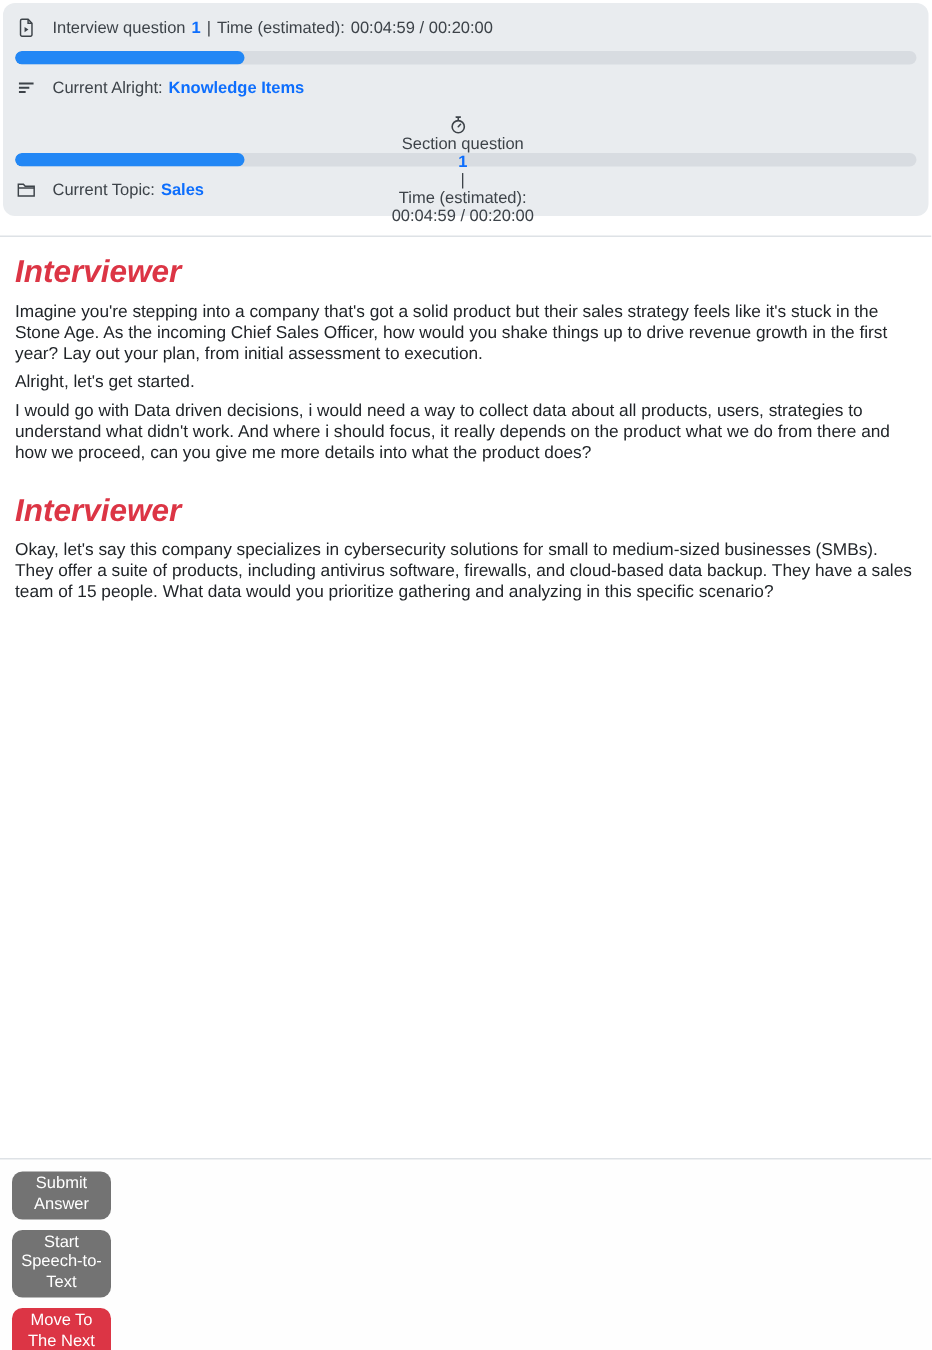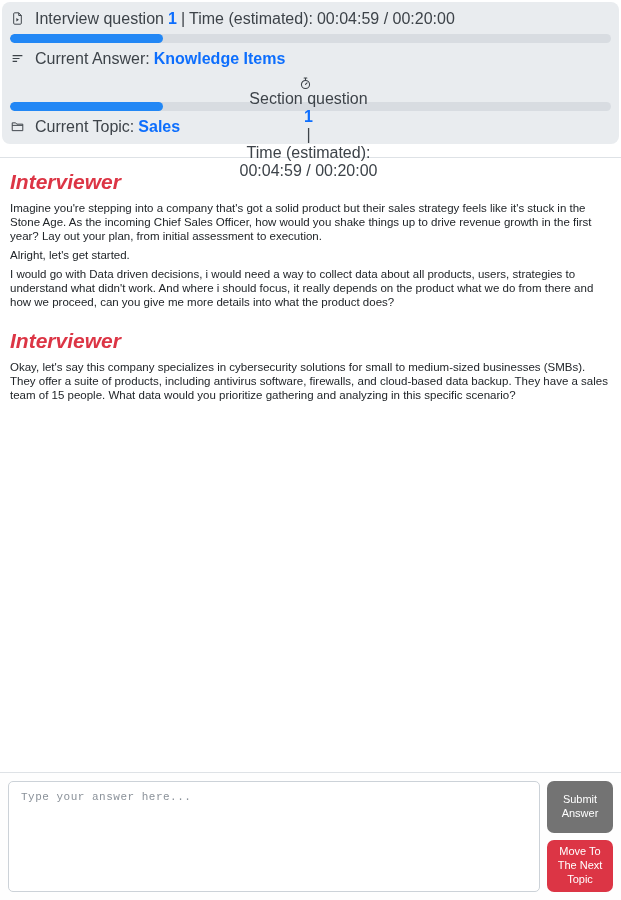--- a/index.html
+++ b/index.html
@@ -6,21 +6,21 @@
   body{
     width:621px;height:900px;overflow:hidden;position:relative;
     background:#ffffff;color:#212529;
     font-family:"Liberation Sans","DejaVu Sans",sans-serif;
   }
   
   .header-card{
     margin:2px 2px 0 2px;background:#e9ecef;border-radius:8px;
     padding:6px 8px 7px 8px;box-sizing:border-box;
   }
-  .hrow{display:flex;align-items:center;height:21px;font-size:16px;color:#3d4349;text-align:center;}
+  .hrow{display:flex;align-items:center;height:21px;font-size:11px;color:#3d4349;text-align:center;}
   .hrow .icon{width:14px;height:14px;margin-right:11px;flex:none;display:flex;align-items:center;justify-content:center;}
   .hrow span{margin-right:4px;white-space:pre;}
   .blue-strong{color:#0d6efd;font-weight:700;}
   .row-gap{margin-top:7px;flex-direction:column;}
   .progress-track{height:9px;background:#d8dce1;border-radius:5px;margin:5px 0;overflow:hidden;}
   .progress-fill{height:100%;background:#2287f5;border-radius:5px;width:0;}
   
   .conversation{margin-top:13px;border-top:1px solid #dee2e6;padding:0 10px;}
   .role{font-size:21px;font-weight:700;margin:20px 0 8px 0;line-height:1.1;}
   .role-interviewer{color:#dc3545;font-style:italic;}
@@ -71,21 +71,21 @@
   <div class="progress-track">
     <div class="progress-fill" style="width: 25.5%;"></div>
   </div>
 
   <div class="hrow">
     <span class="icon">
       <svg viewBox="0 0 16 16" width="13" height="13">
         <path d="M2 4.5h12M2 8h8.5M2 11.5h5.5" stroke="#3d4349" stroke-width="1.5" fill="none"></path>
       </svg>
     </span>
-    <span>Current Answer:</span>
+    <span>Current Alright:</span>
     <span class="blue-strong">Knowledge Items</span>
   </div>
 
   <div class="hrow row-gap">
     <span class="icon">
       <svg viewBox="0 0 16 16" width="13" height="13">
         <circle cx="8" cy="9.2" r="5" fill="none" stroke="#3d4349" stroke-width="1.3"></circle>
         <path d="M6.3 1.3h3.4M8 1.3v2.4M8 9.2l1.9-2" stroke="#3d4349" stroke-width="1.3" fill="none" stroke-linecap="round"></path>
       </svg>
     </span>
@@ -126,18 +126,18 @@
   </div>
 
   <div class="msg-block">
     <div class="role role-interviewer">Interviewer</div>
     <p class="msg-p">Okay, let's say this company specializes in cybersecurity solutions for small to medium-sized businesses (SMBs). They offer a suite of products, including antivirus software, firewalls, and cloud-based data backup. They have a sales team of 15 people. What data would you prioritize gathering and analyzing in this specific scenario?</p>
   </div>
 
 </div>
 
 <div class="answer-panel">
-  <textarea class="answer-input" placeholder="Type your answer here..." style=""></textarea>
   <div class="btn-col">
     <button class="btn btn-blue">Submit Answer</button>
+    <button class="btn btn-blue">Start Speech-to-Text</button>
     <button class="btn btn-red">Move To The Next Topic</button>
   </div>
 </div>
 
 </body></html>

